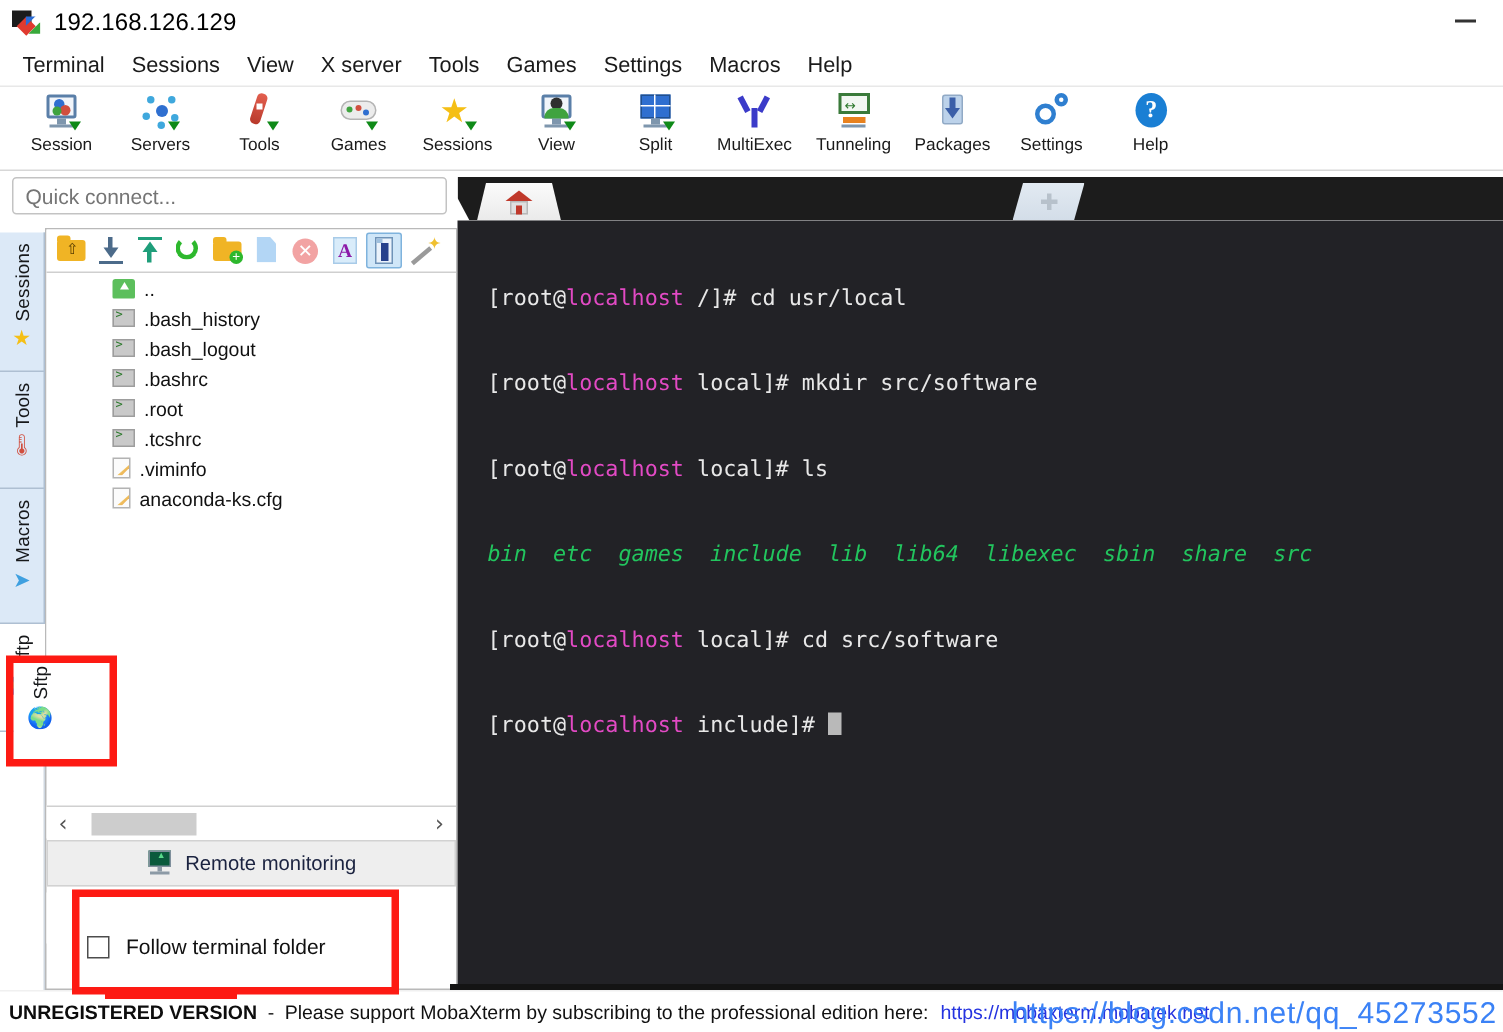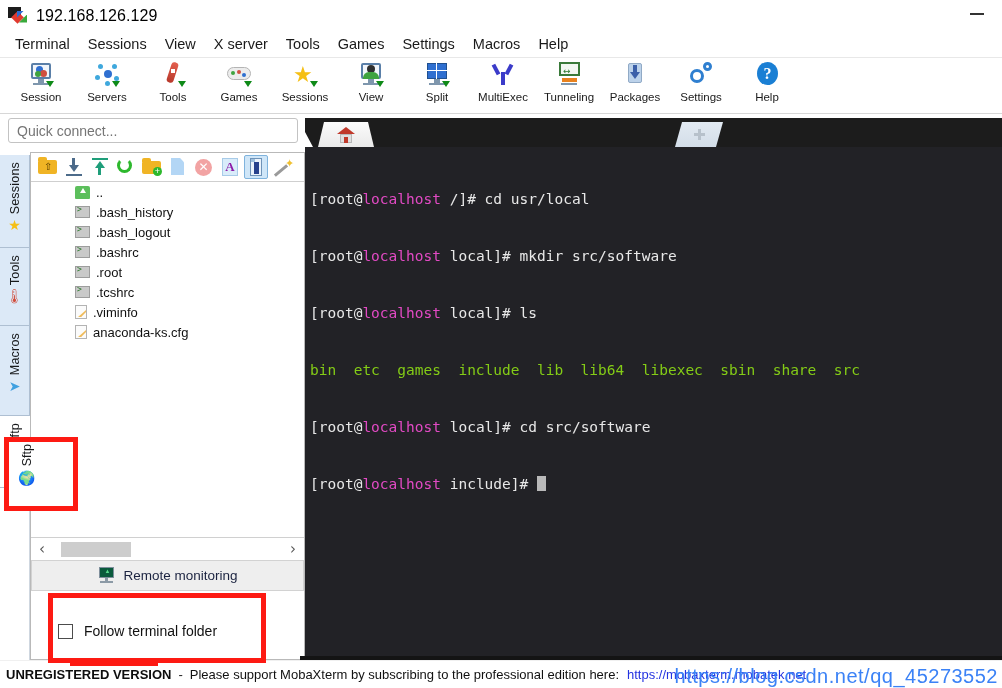--- a/index.html
+++ b/index.html
@@ -262,28 +262,28 @@
   #tab-plus {
     width: 11px; height: 11px; position: relative;
   }
   #tab-plus:before { content:""; position:absolute; left:4px; top:0; width:3px;height:11px;
                      background:#b7c1cb; }
   #tab-plus:after { content:""; position:absolute; left:0; top:4px; width:11px;height:3px;
                     background:#b7c1cb; }
 
   #terminal {
     position: absolute; left: 0; top: 29px; right: 0; bottom: 0;
-    background: #222226; padding: 5px 0 0 5px;
+    background: #222226; padding: 5px 0 0 20px;
     font-family: "DejaVu Sans Mono", monospace;
     font-size: 14.5px; line-height: 19px;
     white-space: pre; overflow: hidden;
   }
   .t-white { color: #e8e8e8; }
   .t-magenta { color: #e24ac4; }
-  .t-cyan { color: #84cc16; }
+  .t-cyan { color: #22c55e; font-style: italic; }
   #cursor { display:inline-block; width:9px; height:15px; background:#b9b9b9; vertical-align:-2px; }
 
   
   #statusbar {
     position: absolute; left: 0; bottom: 0; width: 1002px; height: 28px;
     background: #ffffff; display: flex; align-items: center; padding-left: 6px;
     border-top: 1px solid #f0f0f0;
   }
   #sb-unreg { font-size: 13px; font-weight: bold; color: #0d0d0d; }
   #sb-dash { font-size: 13px; color: #222; margin: 0 7px; }

